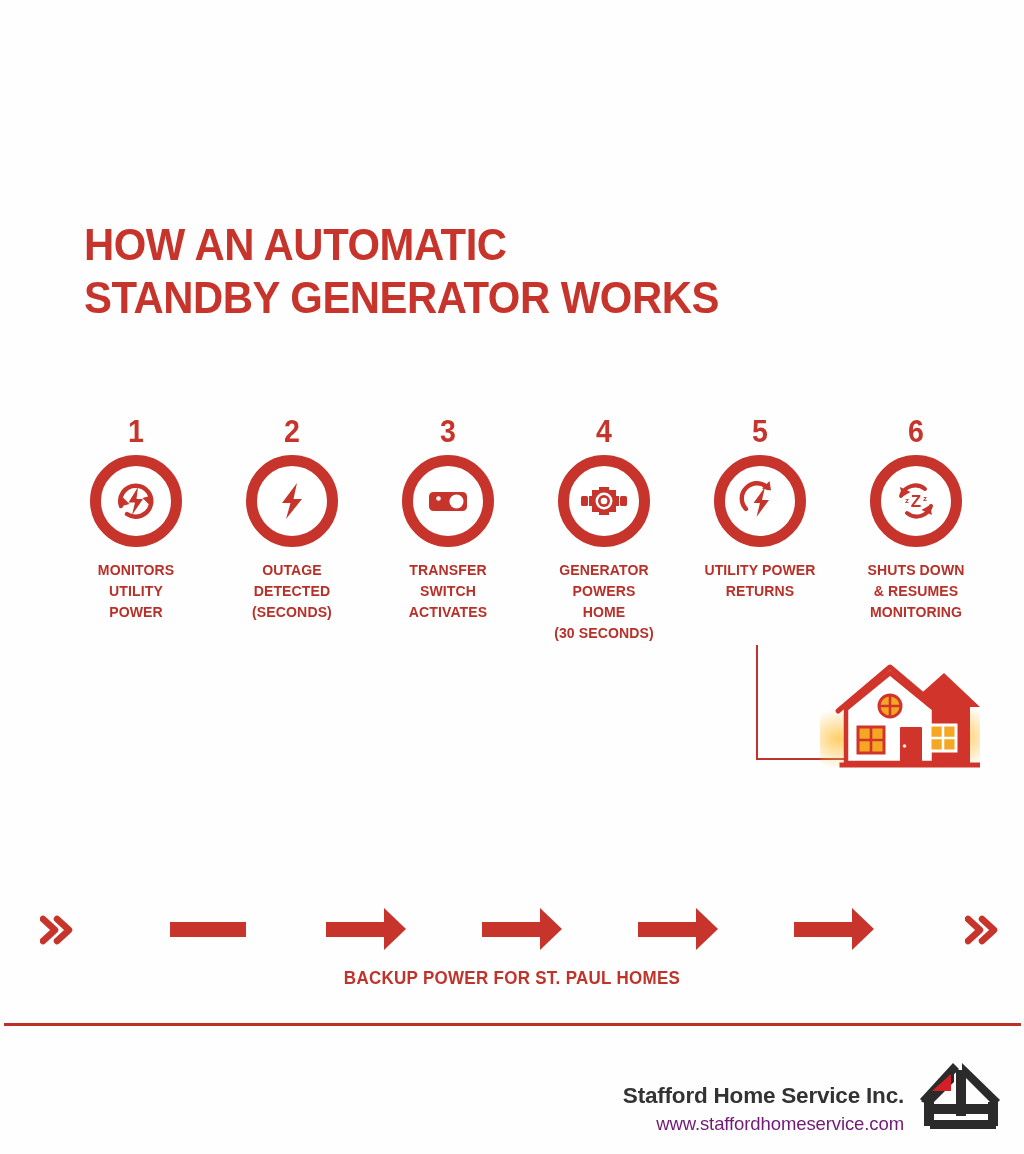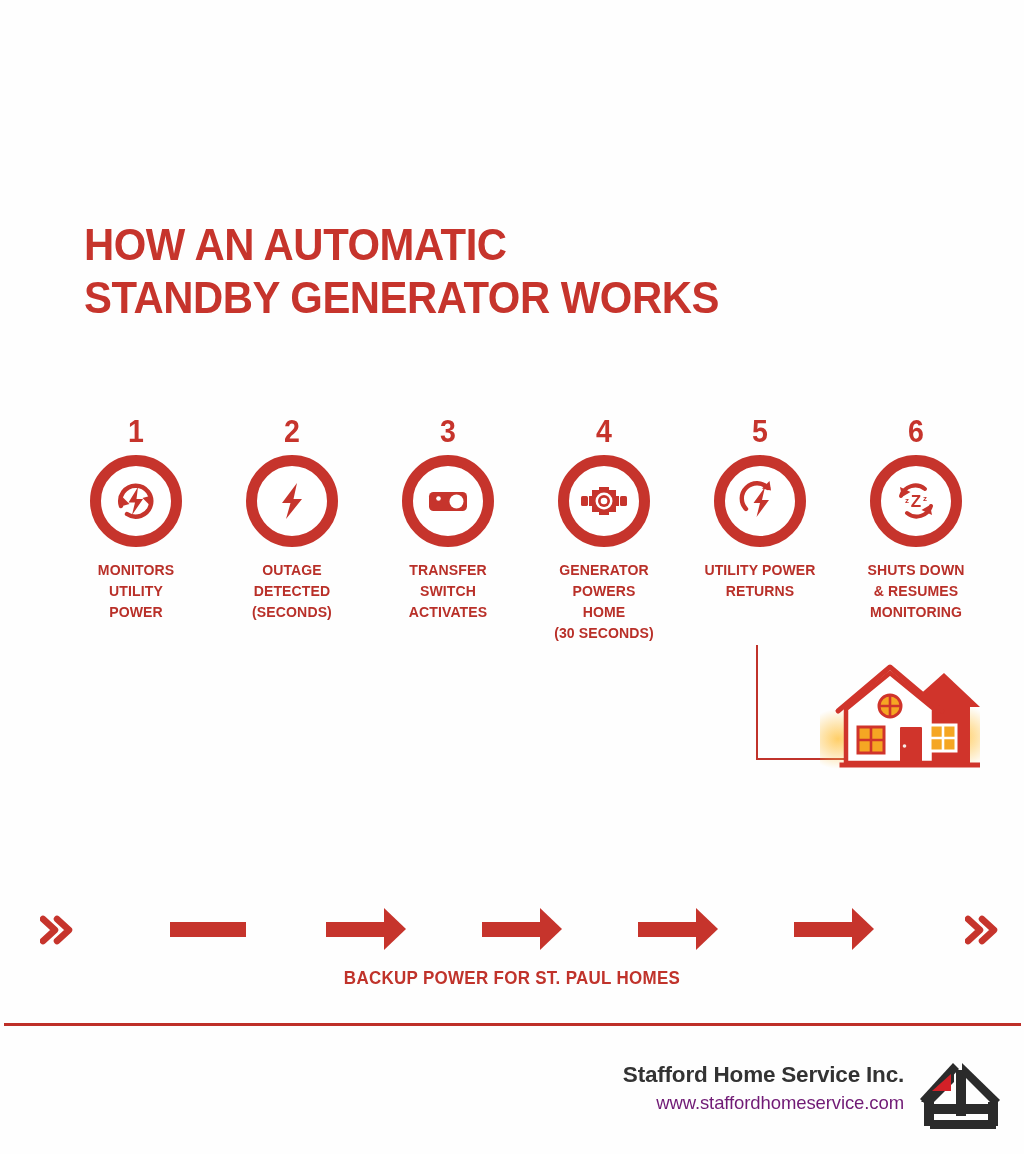--- a/index.html
+++ b/index.html
@@ -83,20 +83,21 @@
     position:absolute; left:4px; top:1023px; width:1017px; height:3px;
     background:#BE2F28;
   }
 
   
   #footer { position:absolute; left:0; top:1052px; width:1024px; height:102px; }
   #footer-text { position:absolute; right:120px; top:8px; text-align:right; }
   #company-name {
     font-weight:bold; font-size:22.5px; color:#333333; line-height:30px;
     letter-spacing:-0.2px;
+    margin-top:21px;
   }
   #company-url {
     font-size:18.5px; color:#701a75; line-height:26px; letter-spacing:-0.1px;
   }
   #footer-logo { position:absolute; right:22px; top:6px; }
 </style>
 </head>
 <body>
 
 <div id="page">

